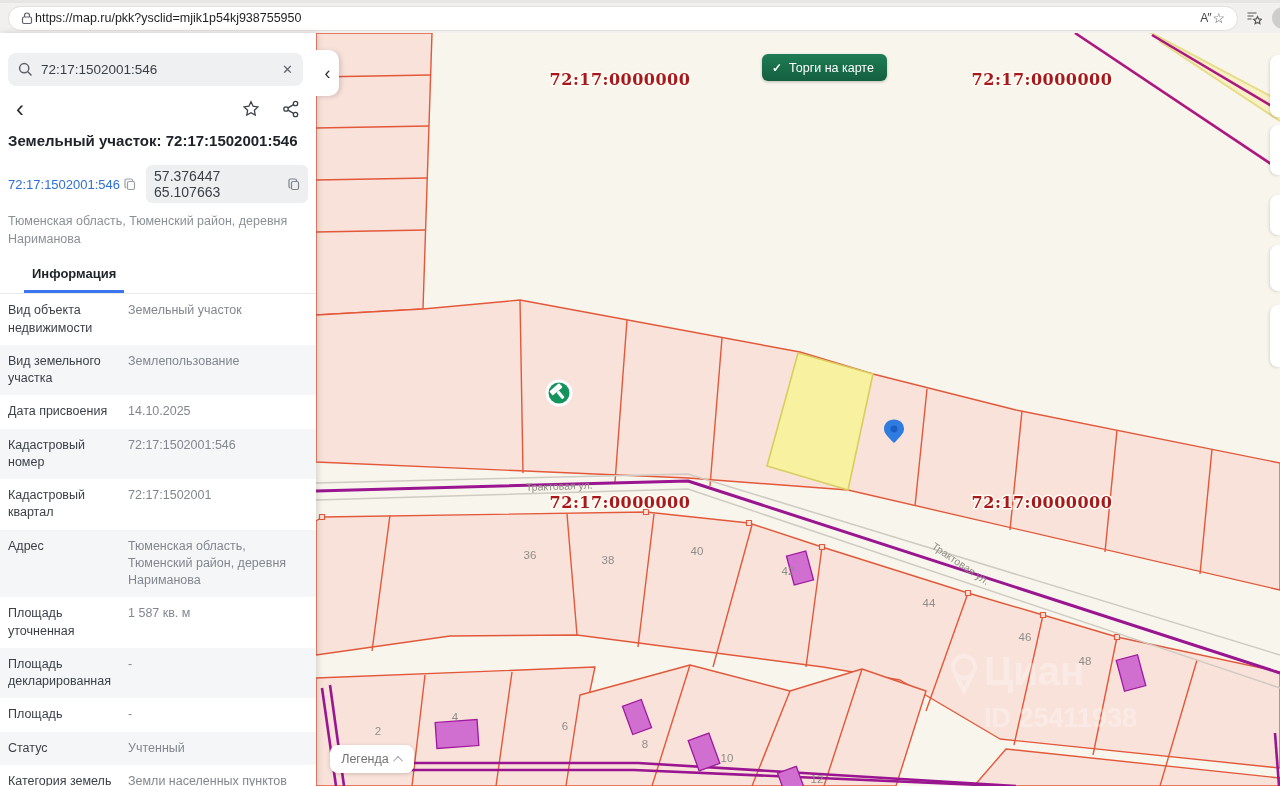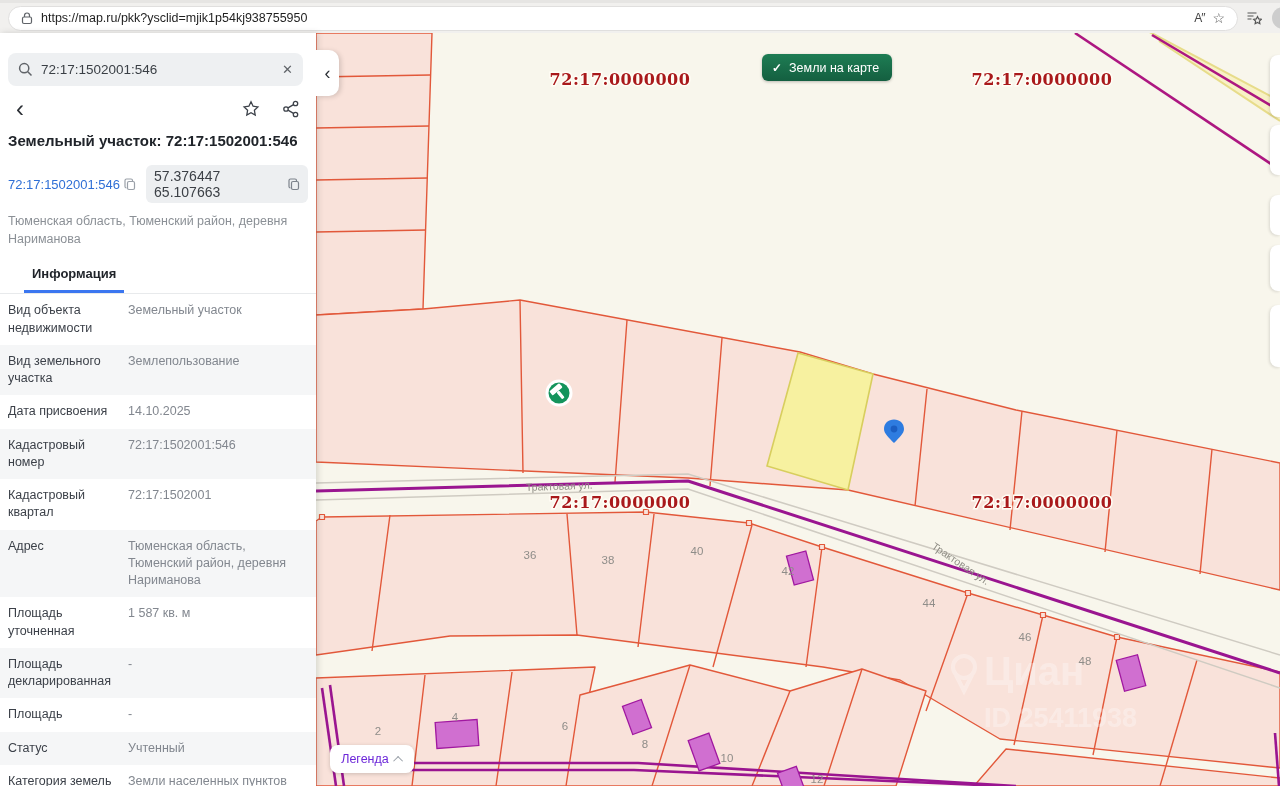--- a/index.html
+++ b/index.html
@@ -2,21 +2,21 @@
 <html><head>
 <meta charset="utf-8">
 <style>
   * { margin:0; padding:0; box-sizing:border-box; }
   html,body { width:1280px; height:786px; overflow:hidden; }
   body { font-family:"Liberation Sans", sans-serif; background:#f1f0ee; }
   .page { position:relative; width:1280px; height:786px; }
 
   
   .chrome { position:relative; height:33px; background:#f1f0ee; border-top:3px solid #e6e5e3; display:flex; align-items:center; padding-left:8px; }
-  .pill { display:flex; align-items:center; gap:8px; width:1238px; height:25px; background:#fff; border:1px solid #e0dfde; border-radius:13px; padding:0 12px; }
+  .pill { display:flex; align-items:center; gap:2px; width:1238px; height:25px; background:#fff; border:1px solid #e0dfde; border-radius:13px; padding:0 12px; }
   .pill .url { font-size:12.5px; color:#1f1f1f; flex:1 1 auto; white-space:nowrap; overflow:hidden; }
   .pill-icon { color:#5f6368; display:flex; align-items:center; }
   .ra-icon { font-size:12px; color:#444; letter-spacing:-1px; }
   .star-glyph { font-size:14px; color:#555; }
   .chrome-right { display:flex; align-items:center; gap:10px; margin-left:8px; }
   .avatar { width:22px; height:22px; border-radius:50%; background:#cdcdcd; margin-right:-14px; }
 
   
   .main { display:flex; height:753px; }
 
@@ -42,21 +42,21 @@
   .irow:nth-child(even) { background:#f5f6f7; }
   .irow .lbl { width:110px; flex:0 0 110px; color:#3c4149; }
   .irow .val { flex:1; color:#82878f; }
 
   
   .map { position:relative; width:964px; height:753px; background:#f8f6ec; overflow:hidden; }
   .map svg { position:absolute; left:0; top:0; }
   .collapse-tab { position:absolute; left:0; top:17px; width:23px; height:46px; background:#fff; border-radius:0 10px 10px 0; box-shadow:2px 1px 5px rgba(0,0,0,.15); display:flex; align-items:center; justify-content:center; font-size:18px; color:#2b2f35; cursor:pointer; z-index:4; }
   .torgi { position:absolute; left:446px; top:21px; height:27px; display:flex; align-items:center; gap:7px; padding:0 13px 0 10px; border-radius:6px; background:linear-gradient(180deg,#1e7d54,#145f40); color:#fff; font-size:12.5px; box-shadow:0 1px 3px rgba(0,0,0,.25); cursor:pointer; z-index:4; }
   .torgi .chk { font-size:12px; font-weight:bold; }
-  .legend-btn { position:absolute; left:14px; top:712px; width:84px; height:28px; background:#fff; border-radius:8px; box-shadow:0 1px 4px rgba(0,0,0,.18); display:flex; align-items:center; justify-content:center; gap:7px; font-size:12.5px; color:#6d28d9; cursor:pointer; z-index:4; }
+  .legend-btn { position:absolute; left:14px; top:712px; width:84px; height:28px; background:#fff; border-radius:8px; box-shadow:0 1px 4px rgba(0,0,0,.18); display:flex; align-items:center; justify-content:center; gap:7px; font-size:12.5px; color:#737373; cursor:pointer; z-index:4; }
   .chev-up { width:7px; height:7px; border-left:1.5px solid #9aa0a8; border-top:1.5px solid #9aa0a8; transform:rotate(45deg) translateY(2px); }
   .stub { position:absolute; right:0; width:10px; background:#fff; border-radius:8px 0 0 8px; box-shadow:-1px 1px 3px rgba(0,0,0,.12); z-index:4; }
 </style>
 </head>
 <body>
 
 <div class="page">
 
   <div class="chrome">
     <div class="pill">
@@ -315,21 +315,21 @@
         <g transform="translate(578,398)">
           <path d="M0,12 C-5,7 -10,2.5 -10,-2 C-10,-7.8 -5.6,-11.5 0,-11.5 C5.6,-11.5 10,-7.8 10,-2 C10,2.5 5,7 0,12 Z" fill="#2e7ce0"></path>
           <circle cy="-2" r="3.4" fill="#1b5ec2"></circle>
         </g>
       </svg>
 
       <div class="collapse-tab">‹</div>
 
       <div class="torgi">
         <span class="chk">✓</span>
-        <span>Земли на карте</span>
+        <span>Торги на карте</span>
       </div>
 
       <div class="legend-btn">
         <span>Легенда</span>
         <span class="chev-up"></span>
       </div>
 
       <div class="stub" style="top:22px;height:62px;"></div>
       <div class="stub" style="top:92px;height:50px;"></div>
       <div class="stub" style="top:162px;height:40px;"></div>

